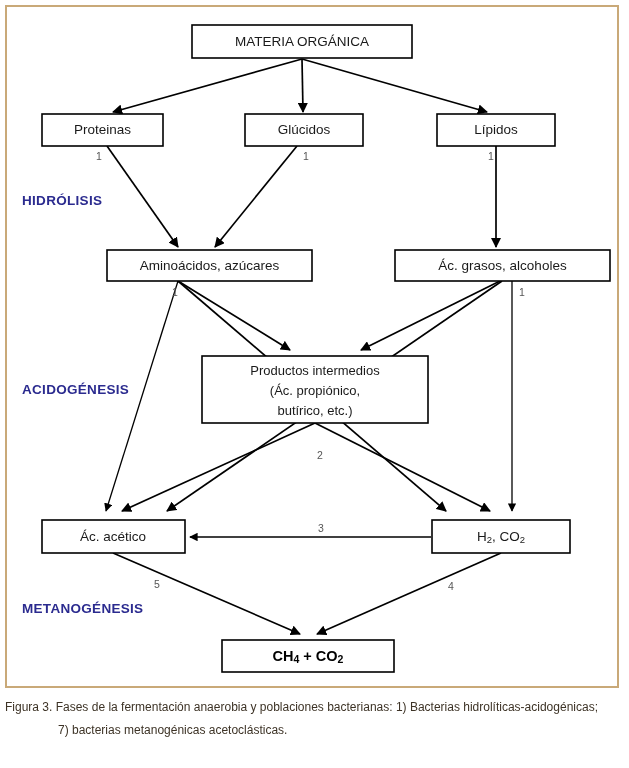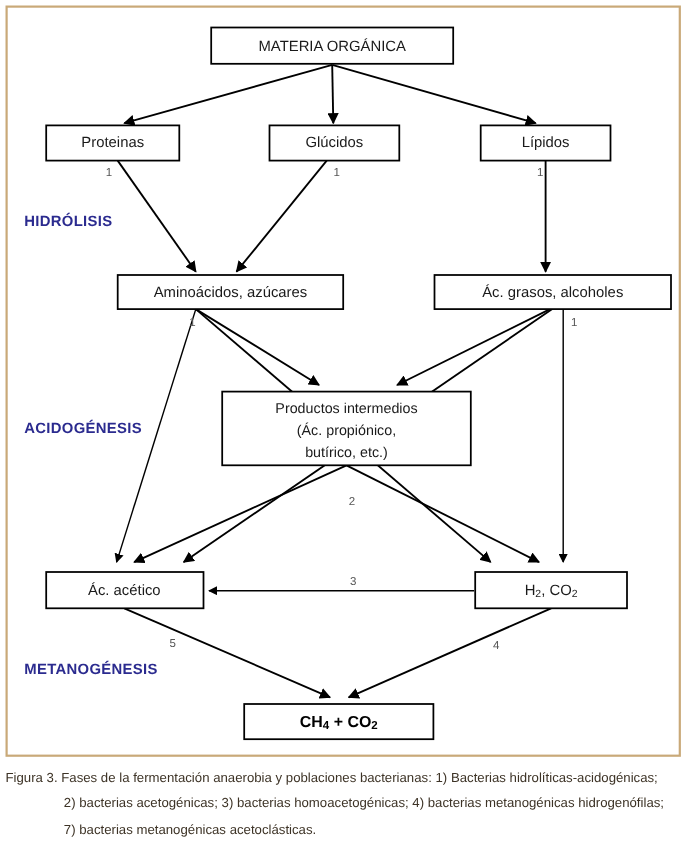--- a/index.html
+++ b/index.html
@@ -220,17 +220,16 @@
     <text class="num-label" x="157" y="588">5</text>
     <text class="num-label" x="451" y="590">4</text>
 
     <text class="phase-label" x="22" y="205">HIDRÓLISIS</text>
     <text class="phase-label" x="22" y="394">ACIDOGÉNESIS</text>
     <text class="phase-label" x="22" y="613">METANOGÉNESIS</text>
   </svg>
 
   <div id="caption">
     <span class="line1">Figura 3. Fases de la fermentación anaerobia y poblaciones bacterianas: 1) Bacterias hidrolíticas-acidogénicas;</span>
-    <span class="line2">2) bacterias acetogénicas; 3) bacterias homoacetogénicas; 4) bacterias metanogénicas hidrogenófilas;</span>
     <span class="line3">7) bacterias metanogénicas acetoclásticas.</span>
   </div>
 
 </div>
 
 </body></html>

